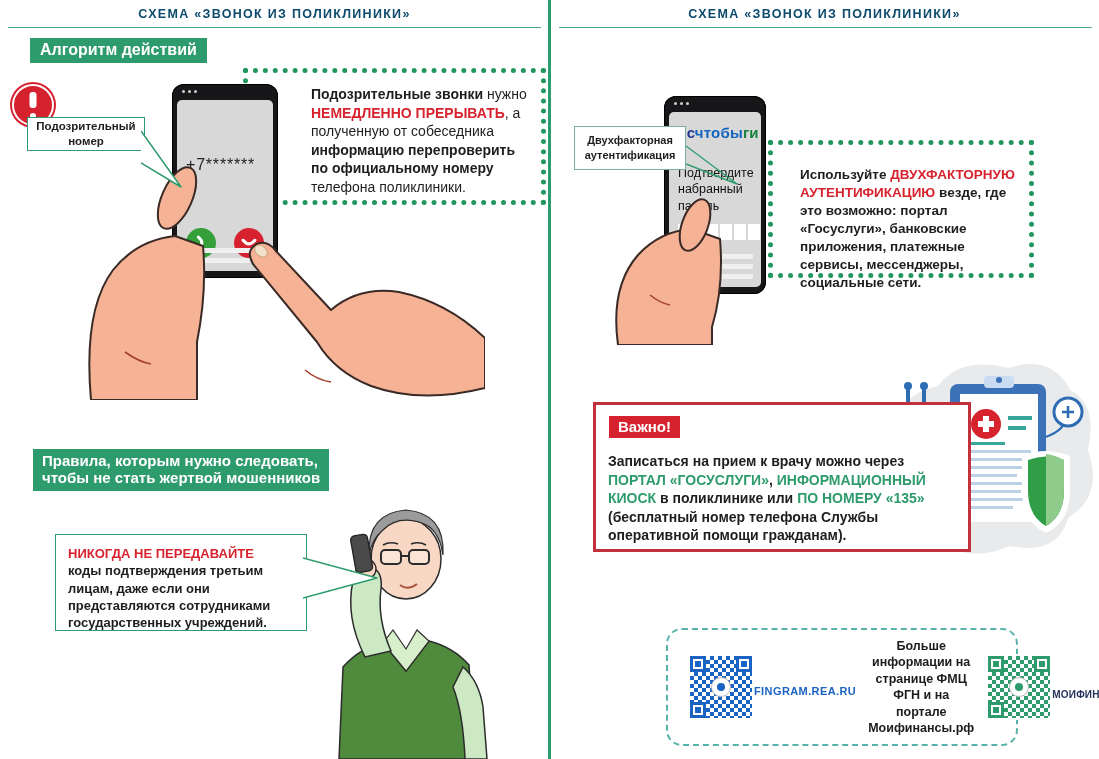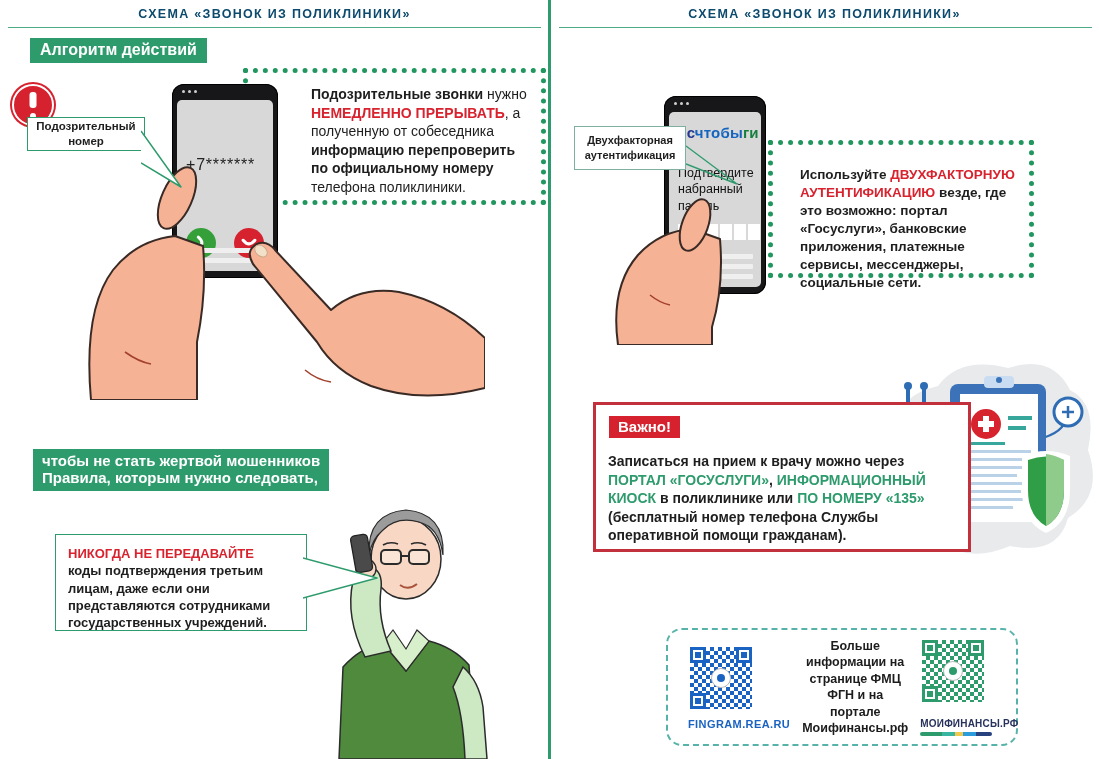--- a/index.html
+++ b/index.html
@@ -78,21 +78,21 @@
   #imp-badge{position:absolute;left:13px;top:11px;background:#D6222E;color:#fff;font-weight:700;
              font-size:15px;padding:2px 9px 3px}
   #imp-txt{position:absolute;left:12px;top:47px;width:335px;font-size:14px;font-weight:700;line-height:1.33}
 
   .illu{position:absolute;pointer-events:none}
 
   
   #foot{position:absolute;left:666px;top:628px;width:352px;height:118px;border:2px dashed #57B3A9;
         border-radius:16px;box-sizing:border-box;display:flex;align-items:center;
         padding:0 20px;gap:12px;background:#fff}
-  .fcol{display:flex;flex-direction:column;}
+  .fcol{display:flex;flex-direction:row;align-items:center}
   #ftext{flex:1;text-align:center;font-size:12.5px;font-weight:700;line-height:1.32;color:#1c1c1c}
   .qr{position:relative;width:62px;height:62px;border:2px solid #fff;
       background-image:repeating-conic-gradient(currentColor 0% 25%, #fff 0% 50%);
       background-size:8px 8px}
   .qr.blue{color:#1B63C2}.qr.green{color:#2E9B6D}
   .qf{position:absolute;width:16px;height:16px;background:#fff;border:3px solid currentColor;box-sizing:border-box}
   .qf::after{content:"";position:absolute;inset:2px;background:currentColor}
   .qf.tl{left:0;top:0}.qf.tr{right:0;top:0}.qf.bl{left:0;bottom:0}
   .qc{position:absolute;left:50%;top:50%;transform:translate(-50%,-50%);width:18px;height:18px;
       border-radius:50%;background:#fff;border:1px solid #bbb}
@@ -161,22 +161,22 @@
     <g stroke="#3A2A25" stroke-width="2" stroke-linejoin="round">
       <path d="M36,260 Q28,170 58,130 Q82,100 120,96 L148,106 Q152,152 142,202 L142,260 Z" fill="#F6B295"></path>
       <ellipse cx="122" cy="58" rx="15" ry="33" fill="#F6B295" transform="rotate(24 122 58)"></ellipse>
       <path d="M430,248 Q366,264 316,246 Q280,232 262,202 L198,124 Q190,110 202,104 Q212,100 220,110 L276,170 Q304,146 344,152 Q392,162 430,198 Z" fill="#F6B295"></path>
     </g>
     <ellipse cx="206" cy="111" rx="7" ry="5" fill="#F3E0C8" stroke="#C9A88A" stroke-width="1" transform="rotate(40 206 111)"></ellipse>
     <path d="M70,212 Q84,222 96,224 M250,230 Q262,240 276,242" stroke="#A3402E" stroke-width="1.6" fill="none"></path>
   </svg>
 
   <div class="green-box" id="rules">
+    <span>Правила, которым нужно следовать,</span>
     <span>чтобы не стать жертвой мошенников</span>
-    <span>Правила, которым нужно следовать,</span>
   </div>
 
   <div id="never">
     <span class="red">НИКОГДА НЕ ПЕРЕДАВАЙТЕ</span>
     <span>коды подтверждения третьим лицам, даже если они представляются сотрудниками государственных учреждений.</span>
   </div>
   <svg class="conn" style="left:303px;top:552px" width="80" height="54">
     <path d="M0,6 L74,26 L0,46" fill="#fff" stroke="#2E9B6D" stroke-width="1.5" stroke-linejoin="round"></path>
   </svg>
 

